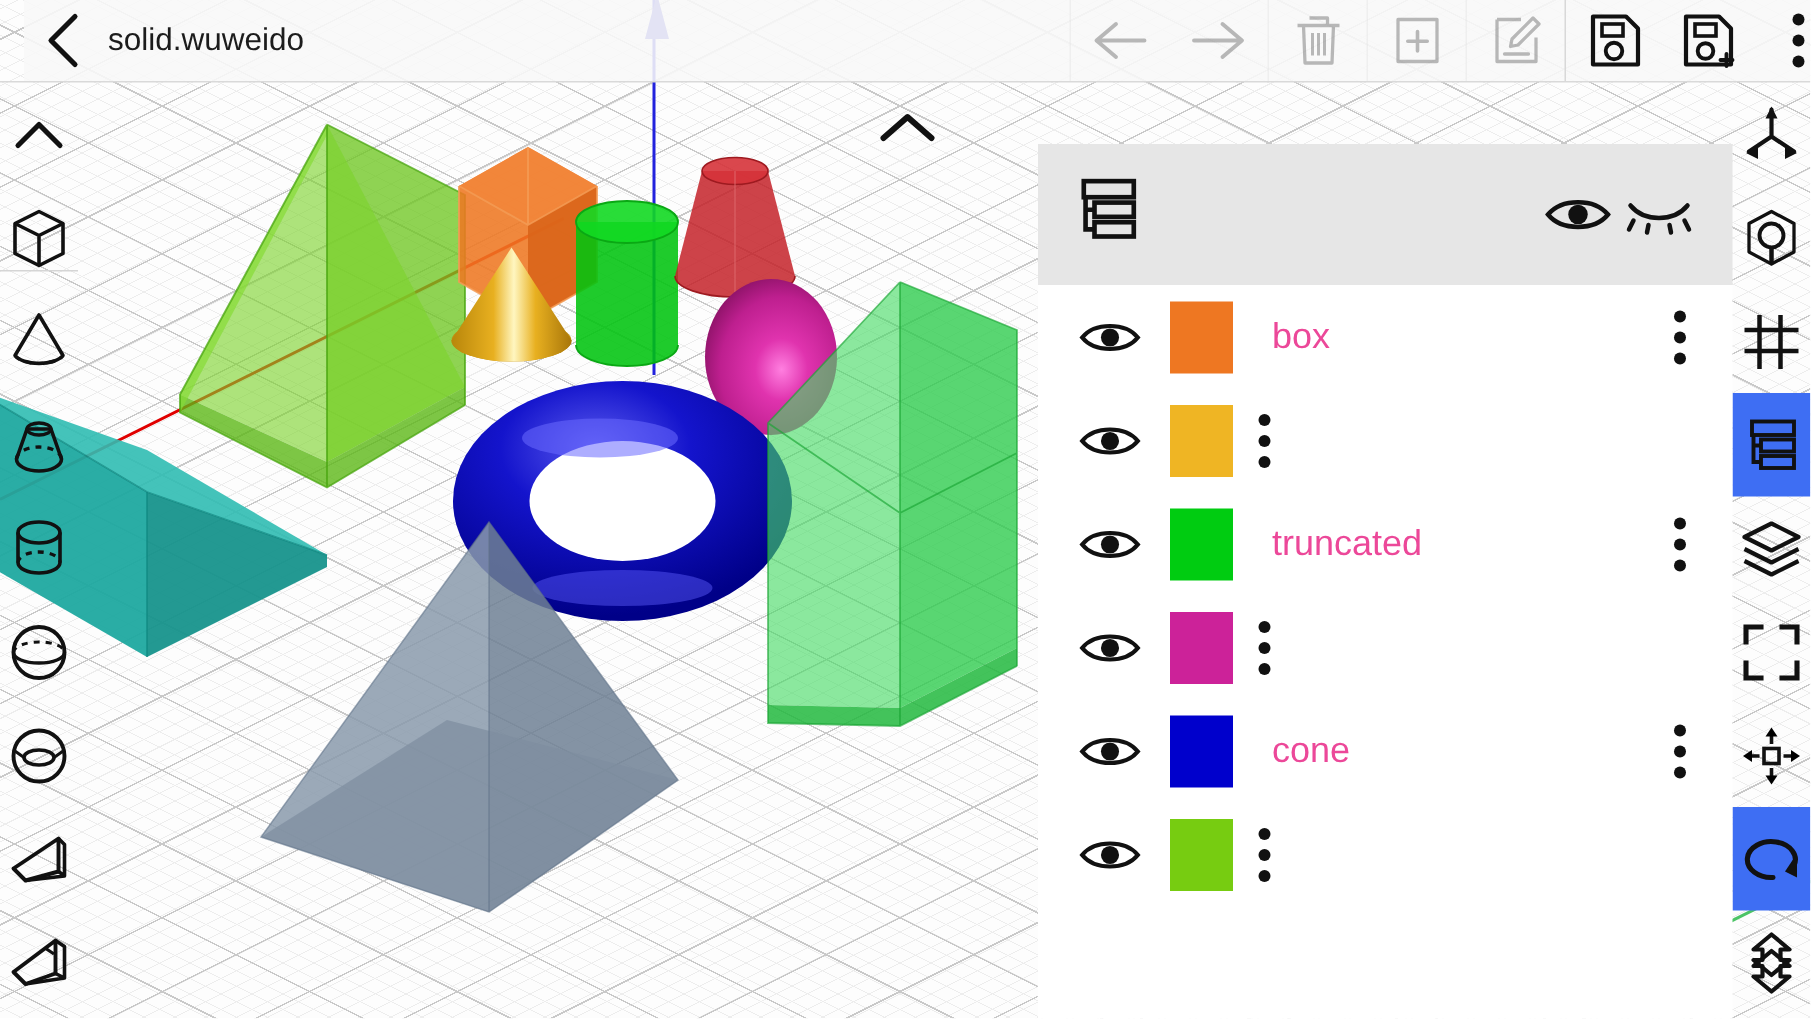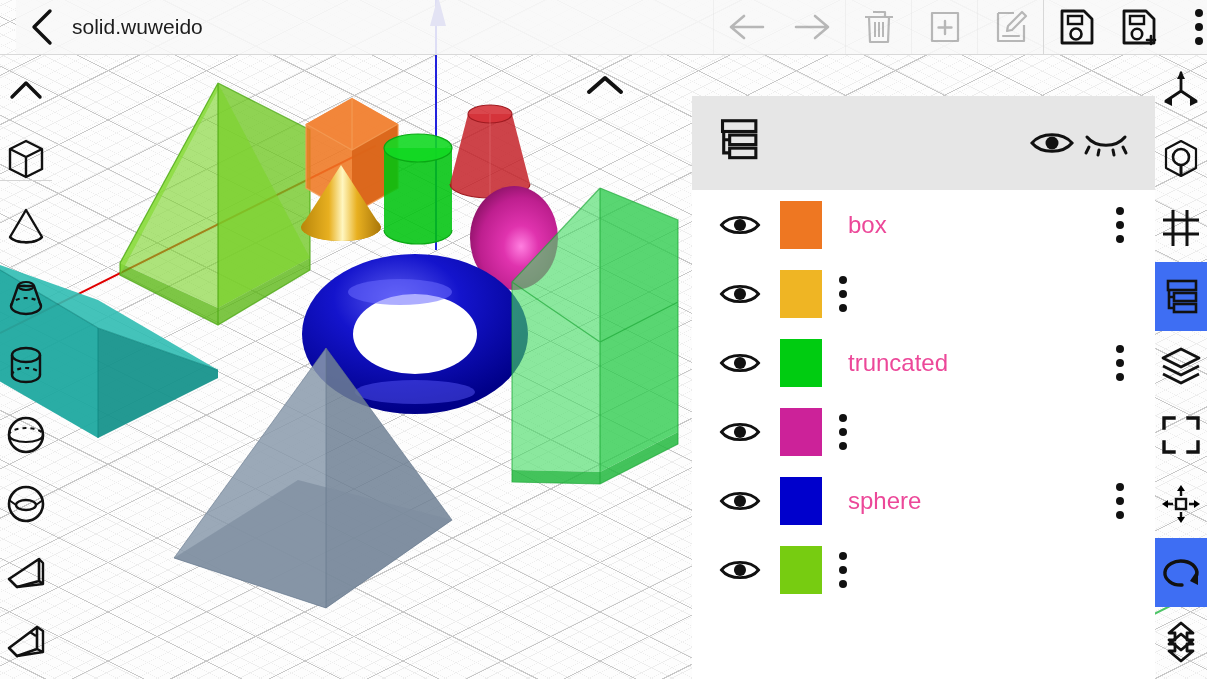--- a/index.html
+++ b/index.html
@@ -518,21 +518,21 @@
           </span>
         </div>
         <div class="row">
           <span class="eye">
             <svg width="44" height="26" viewBox="0 0 46 28">
               <path d="M3,14 C12,3 34,3 43,14 C34,25 12,25 3,14 Z" fill="none" stroke="#111" stroke-width="3"></path>
               <circle cx="23" cy="14" r="6.5" fill="#111"></circle>
             </svg>
           </span>
           <span class="swatch" style="background:#0000CC"></span>
-          <span class="label">sphere</span>
+          <span class="label">cone</span>
           <span class="kebab">
             <span class="dots">
               <i></i>
               <i></i>
               <i></i>
             </span>
           </span>
         </div>
         <div class="row">
           <span class="eye">

